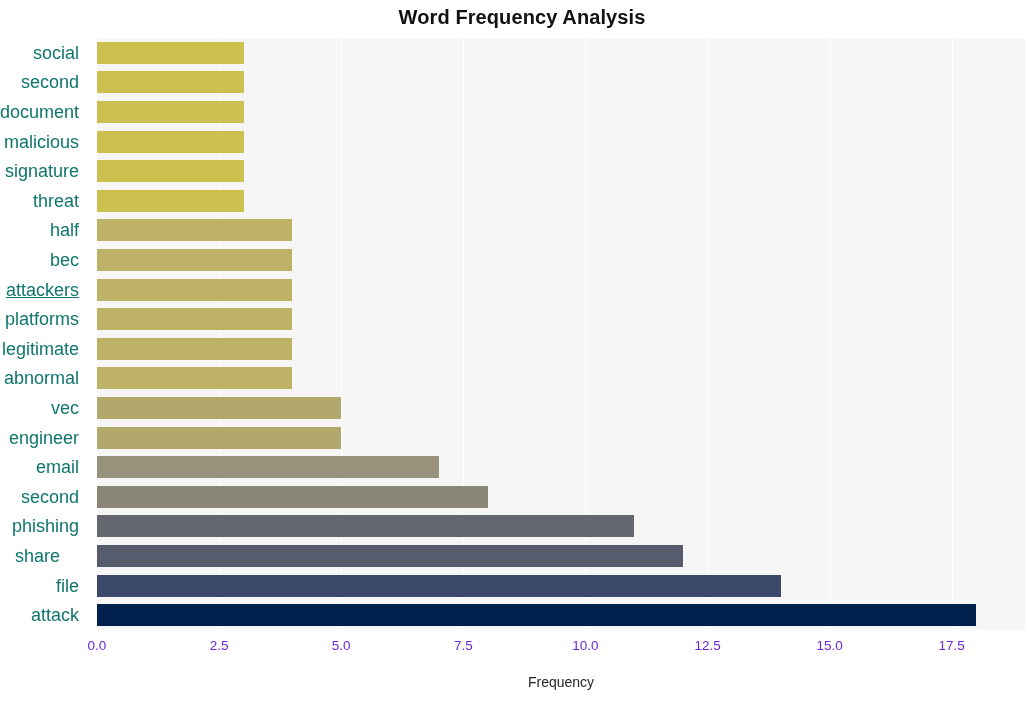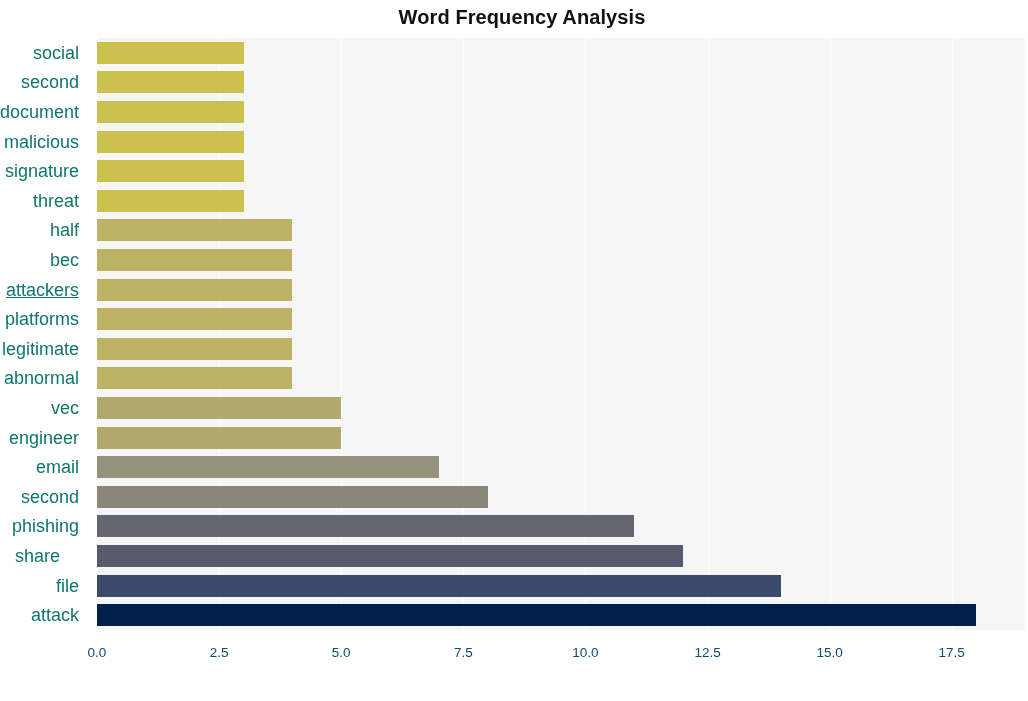--- a/index.html
+++ b/index.html
@@ -76,24 +76,24 @@
   }
   #xlabels-layer {
     position: absolute;
     left: 89px;
     top: 634px;
     width: 928px;
     height: 24px;
   }
   .xtick-label {
     position: absolute;
-    top: 11px;
+    top: 4px;
     transform: translateX(-50%);
     font-size: 13.5px;
-    color: #0c4a6e;
+    color: #6d28d9;
     white-space: nowrap;
   }
   #xaxis-title {
     position: absolute;
     left: 89px;
     top: 674px;
     width: 928px;
     text-align: center;
     font-size: 14px;
     color: #262626;
@@ -168,14 +168,15 @@
       <div class="xtick-label" style="left: 0px;">0.0</div>
       <div class="xtick-label" style="left: 122.105px;">2.5</div>
       <div class="xtick-label" style="left: 244.211px;">5.0</div>
       <div class="xtick-label" style="left: 366.316px;">7.5</div>
       <div class="xtick-label" style="left: 488.421px;">10.0</div>
       <div class="xtick-label" style="left: 610.526px;">12.5</div>
       <div class="xtick-label" style="left: 732.632px;">15.0</div>
       <div class="xtick-label" style="left: 854.737px;">17.5</div>
     </div>
 
+  <div id="xaxis-title">Frequency</div>
 
 </div>
 
 </body></html>

